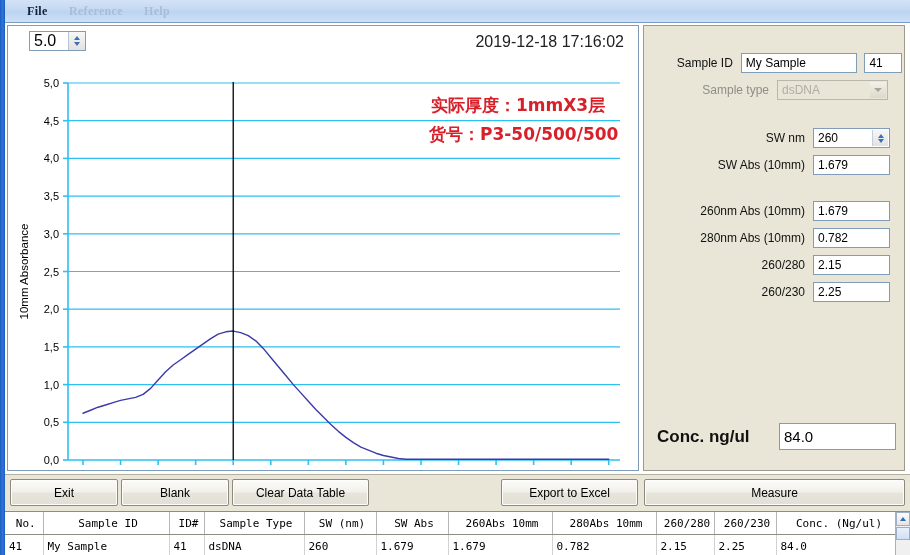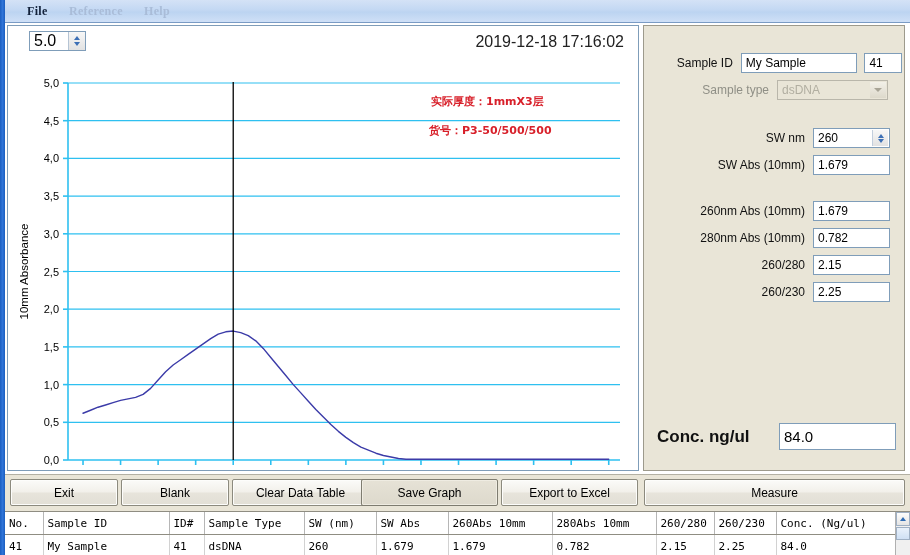--- a/index.html
+++ b/index.html
@@ -84,21 +84,21 @@
     font-family:"Liberation Sans", sans-serif;
   }
 
   #plot {
     position:absolute; left:0; top:0; width:630px; height:444px;
   }
   .annot {
     position:absolute;
     color:#d8202a;
     font-weight:bold;
-    font-size:11px;
+    font-size:17px;
     white-space:nowrap;
     font-family:"DejaVu Sans", sans-serif;
   }
   #annot1 { left:423px; top:68px; }
   #annot2 { left:421px; top:97px; }
 
   
   #right-panel {
     position:absolute; left:643px; top:25px;
     width:262px; height:446px;
@@ -196,21 +196,21 @@
     border-collapse:collapse;
     width:893px;
     font-family:"DejaVu Sans Mono","Liberation Mono",monospace;
     font-size:11px;
     table-layout:fixed;
   }
   table.grid th {
     background:#ffffff;
     border-right:1px solid #b6b6b6;
     border-bottom:1px solid #8f8d82;
-    text-align:left;
+    text-align:center;
     font-weight:normal;
     padding:2px 0 2px 4px;
     height:18px;
     color:#000;
     overflow:hidden; white-space:nowrap;
   }
   table.grid td {
     border-right:1px solid #d2d2d2;
     border-bottom:1px solid #d2d2d2;
     padding:2px 0 2px 4px;
@@ -390,21 +390,20 @@
     </div>
 
     <div id="conc-label">Conc. ng/ul</div>
     <div id="conc-box" class="txtbox">84.0</div>
   </div>
 
   <div id="buttonbar">
     <div class="btn" style="left:5px;  width:108px;">Exit</div>
     <div class="btn" style="left:116px;width:108px;">Blank</div>
     <div class="btn" style="left:227px;width:137px;">Clear Data Table</div>
-    <div class="btn active" style="left:356px;width:137px;">Save Graph</div>
     <div class="btn" style="left:496px;width:137px;">Export to Excel</div>
     <div class="btn" style="left:639px;width:261px;">Measure</div>
   </div>
 
   <div id="table-wrap">
     <table class="grid">
       <colgroup>
         <col style="width:38px">
           <col style="width:126px">
           <col style="width:35px">

